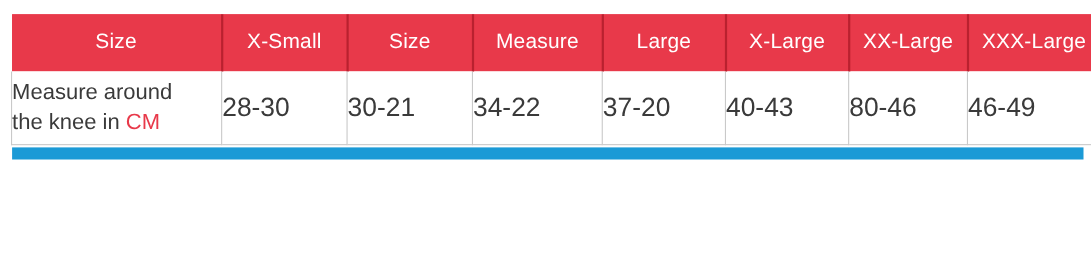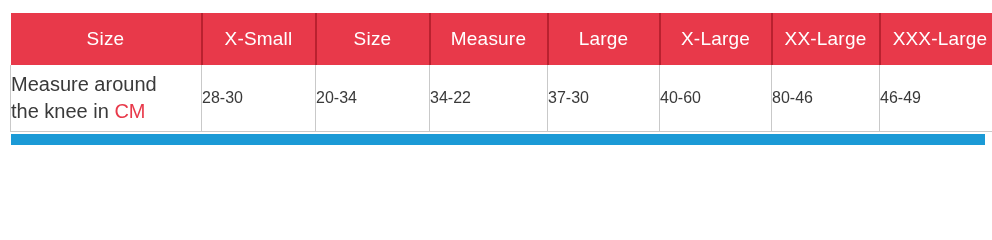--- a/index.html
+++ b/index.html
@@ -52,21 +52,21 @@
     border-right: none;
   }
 
   
   tbody tr {
     background: #ffffff;
   }
   tbody td {
     height: 66px;
     color: #3a3a3a;
-    font-size: 16px;
+    font-size: 24px;
     font-weight: 400;
     border-right: 1px solid #c9c9c9;
     border-bottom: 1px solid #c9c9c9;
     border-left: 1px solid #c9c9c9;
     background: #ffffff;
   }
   tbody td:not(:first-child) {
     border-left: none;
   }
   tbody td:last-child {
@@ -110,24 +110,24 @@
         <th style="width:119px">XXX-Large</th>
       </tr>
     </thead>
     <tbody>
       <tr>
         <td class="measure-cell">
           <span>Measure around</span><br>
           <span>the knee in </span><span class="unit">CM</span>
         </td>
         <td>28-30</td>
-        <td>20-34</td>
+        <td>30-21</td>
         <td>34-22</td>
-        <td>37-30</td>
-        <td>40-60</td>
+        <td>37-20</td>
+        <td>40-43</td>
         <td>80-46</td>
         <td>46-49</td>
       </tr>
     </tbody>
   </table>
 </div>
 
 <div class="blue-bar"></div>
 
 </body></html>

